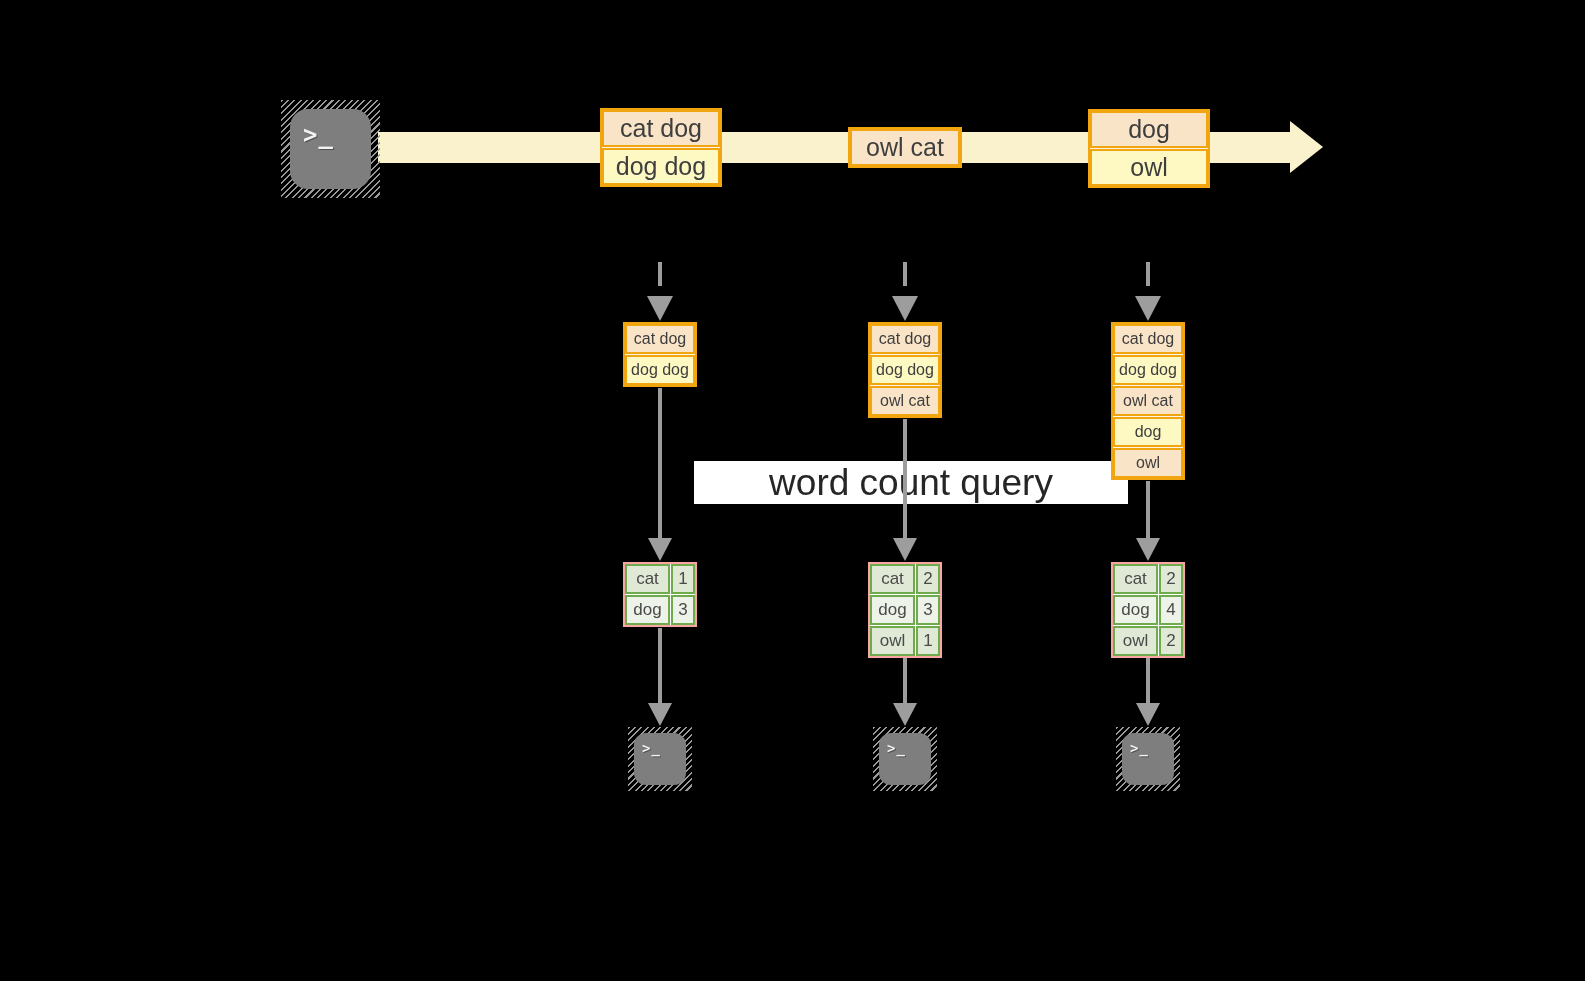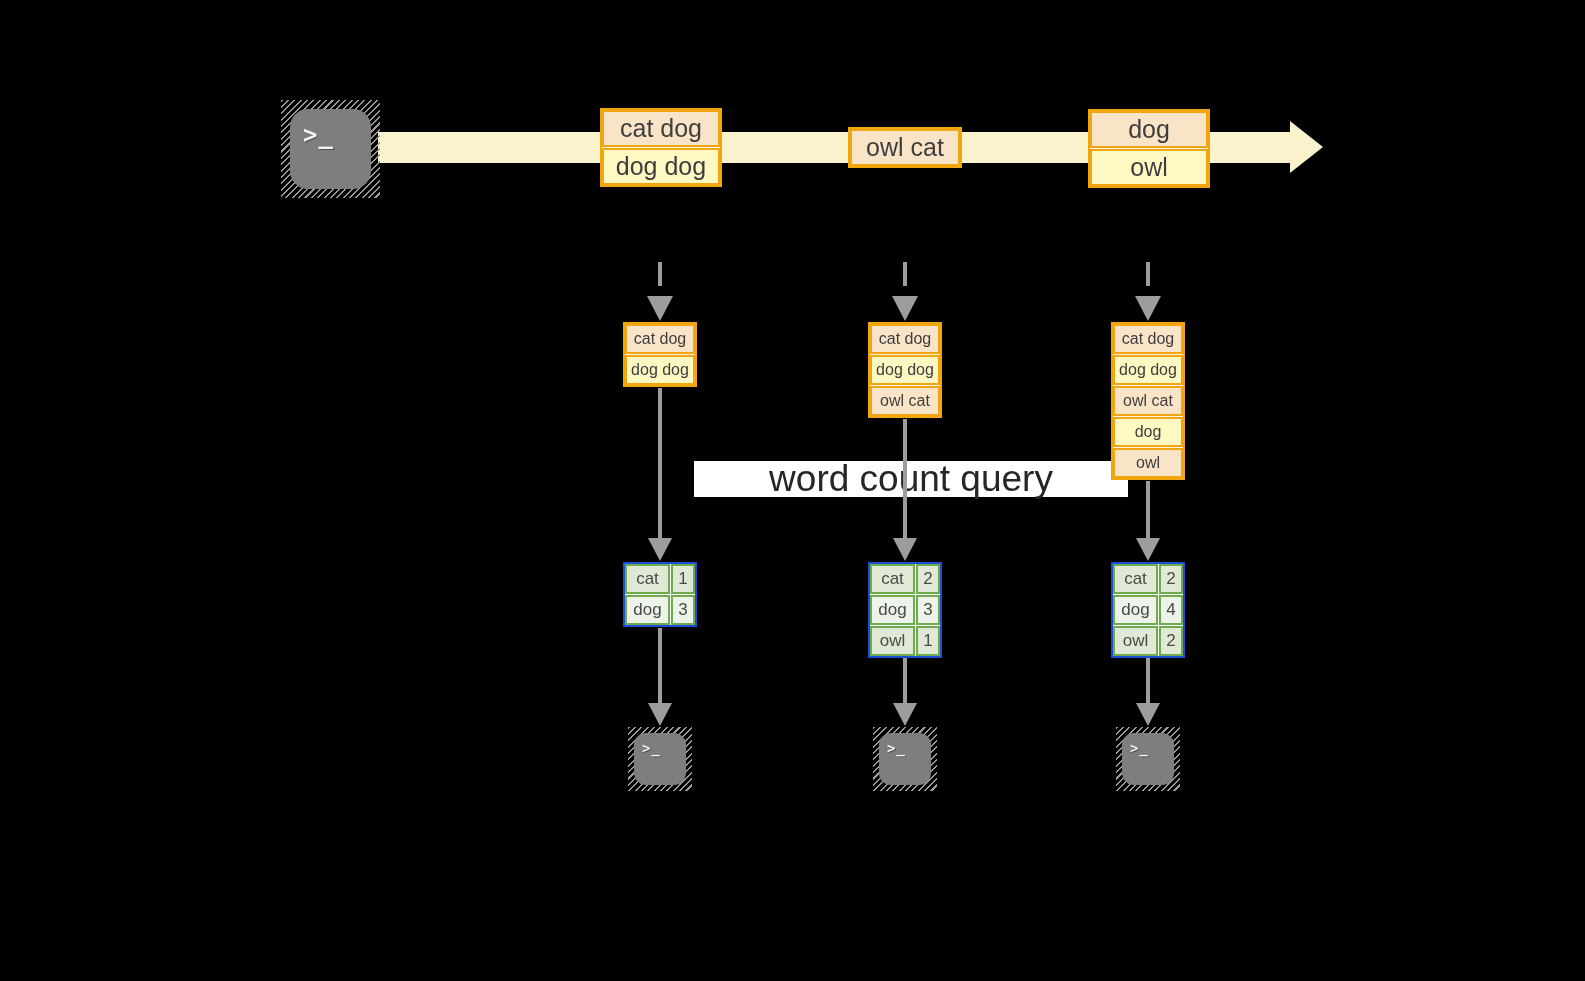--- a/index.html
+++ b/index.html
@@ -29,29 +29,29 @@
   .obox{border:2px solid #F1A50F;background:#FDF3E6;display:flex;flex-direction:column;gap:1px;z-index:3;}
   .obox .cell{border:2px solid #F1A50F;display:flex;align-items:center;justify-content:center;
               color:#3E3E3E;}
   .fill-dark{background:#FAE4C8;}
   .fill-light{background:#fef9c3;}
   .stream-box .cell{height:33px;font-size:25px;}
   .stack .cell{height:26px;font-size:16px;}
   .stack{width:70px;top:322px;}
 
   
-  .gtable{border:2px solid #1d4ed8;background:#fff;display:grid;
+  .gtable{border:2px solid #fca5a5;background:#fff;display:grid;
           grid-template-columns:45px 24px;grid-auto-rows:30px;gap:1px;z-index:3;top:562px;}
   .gtable .cell{border:2px solid #6EAB4D;display:flex;align-items:center;justify-content:center;
                 color:#4A4A4A;font-size:17px;box-sizing:border-box;}
   .g-dark{background:#DFE9D5;}
   .g-light{background:#EEF3EA;}
 
   
-  .banner{left:694px;top:461px;width:434px;height:36px;background:#FFFFFF;z-index:1;
+  .banner{left:694px;top:461px;width:434px;height:43px;background:#FFFFFF;z-index:1;
           display:flex;align-items:center;justify-content:center;}
   .banner span{font-size:37px;color:#262626;}
 
   .arrows{left:0;top:0;z-index:2;pointer-events:none;}
 </style>
 </head>
 <body>
 
 <div class="canvas">
 

